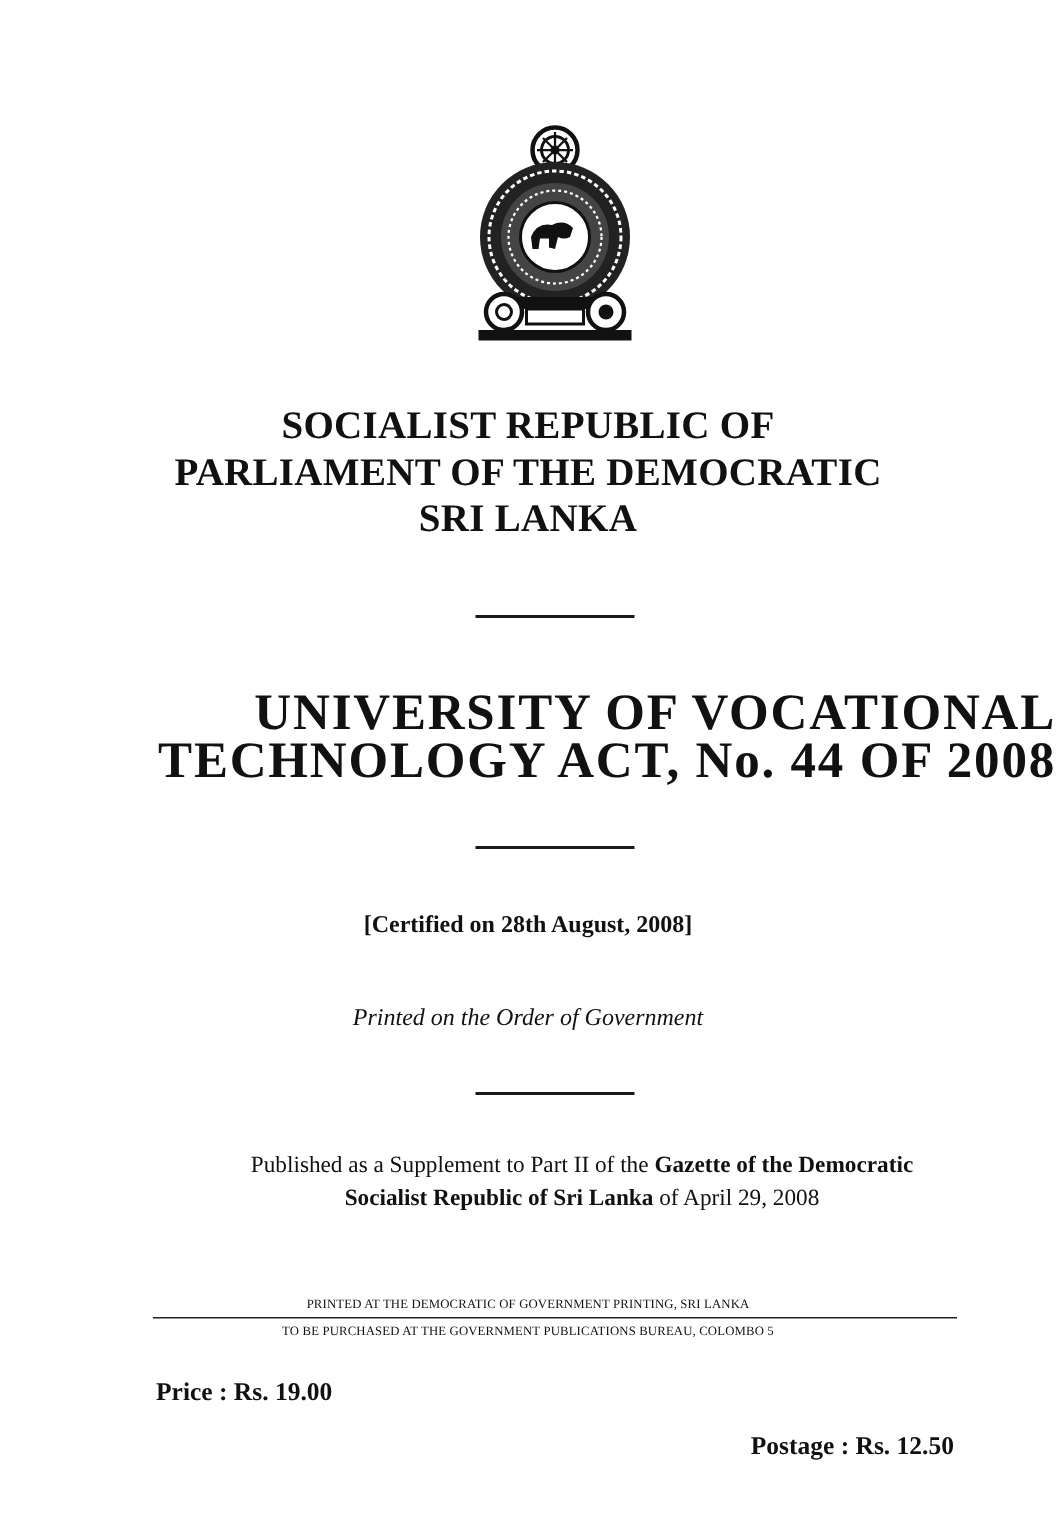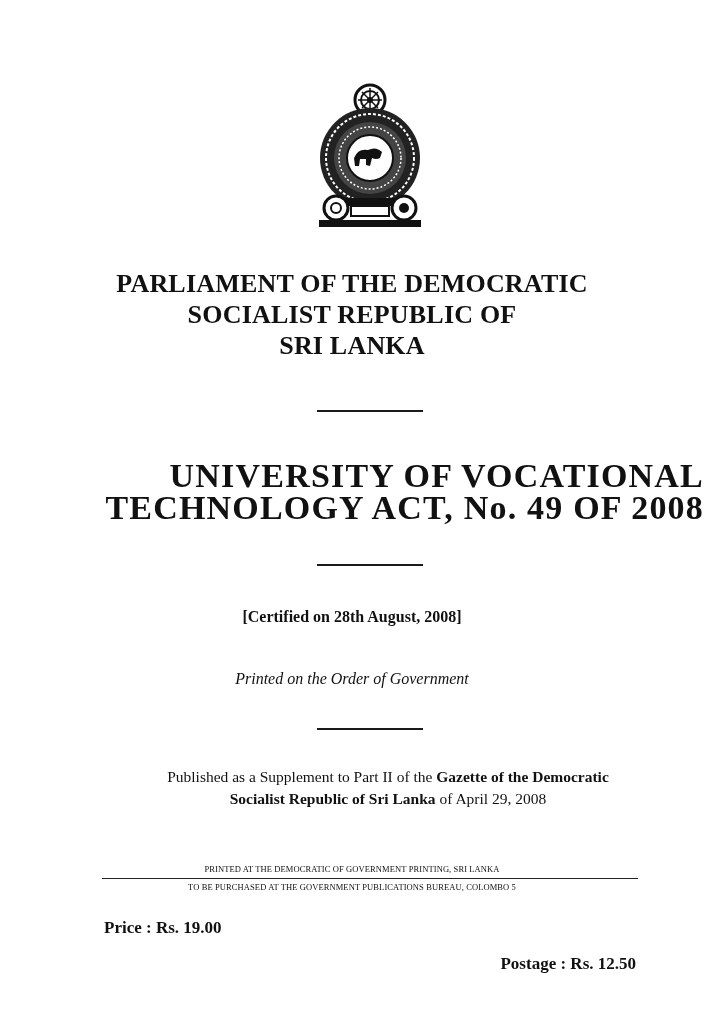--- a/index.html
+++ b/index.html
@@ -58,30 +58,30 @@
     <circle cx="27" cy="128" r="12" fill="#fff" stroke="#111" stroke-width="3"></circle>
     <circle cx="27" cy="128" r="5" fill="none" stroke="#111" stroke-width="2"></circle>
     <circle cx="95" cy="128" r="12" fill="#fff" stroke="#111" stroke-width="3"></circle>
     <circle cx="95" cy="128" r="5" fill="#111"></circle>
     <rect x="42" y="126" width="38" height="10" fill="#fff" stroke="#111" stroke-width="2"></rect>
     <rect x="10" y="140" width="102" height="7" fill="#111"></rect>
   </svg>
 </div>
 
 <div class="abs center h1" style="top:268px;">
+  <div>SOCIALIST REPUBLIC OF</div>
   <div>PARLIAMENT OF THE DEMOCRATIC</div>
-  <div>SOCIALIST REPUBLIC OF</div>
   <div>SRI LANKA</div>
 </div>
 
 <div class="abs rule" style="top:410px;"></div>
 
 <div class="abs center h2" style="top:460px;">
   <div>UNIVERSITY OF VOCATIONAL</div>
-  <div>TECHNOLOGY ACT, No. 49 OF 2008</div>
+  <div>TECHNOLOGY ACT, No. 44 OF 2008</div>
 </div>
 
 <div class="abs rule" style="top:564px;"></div>
 
 <div class="abs center cert" style="top:608px;">[Certified on 28th August, 2008]</div>
 
 <div class="abs center printed" style="top:670px;">Printed on the Order of Government</div>
 
 <div class="abs rule" style="top:728px;"></div>
 

